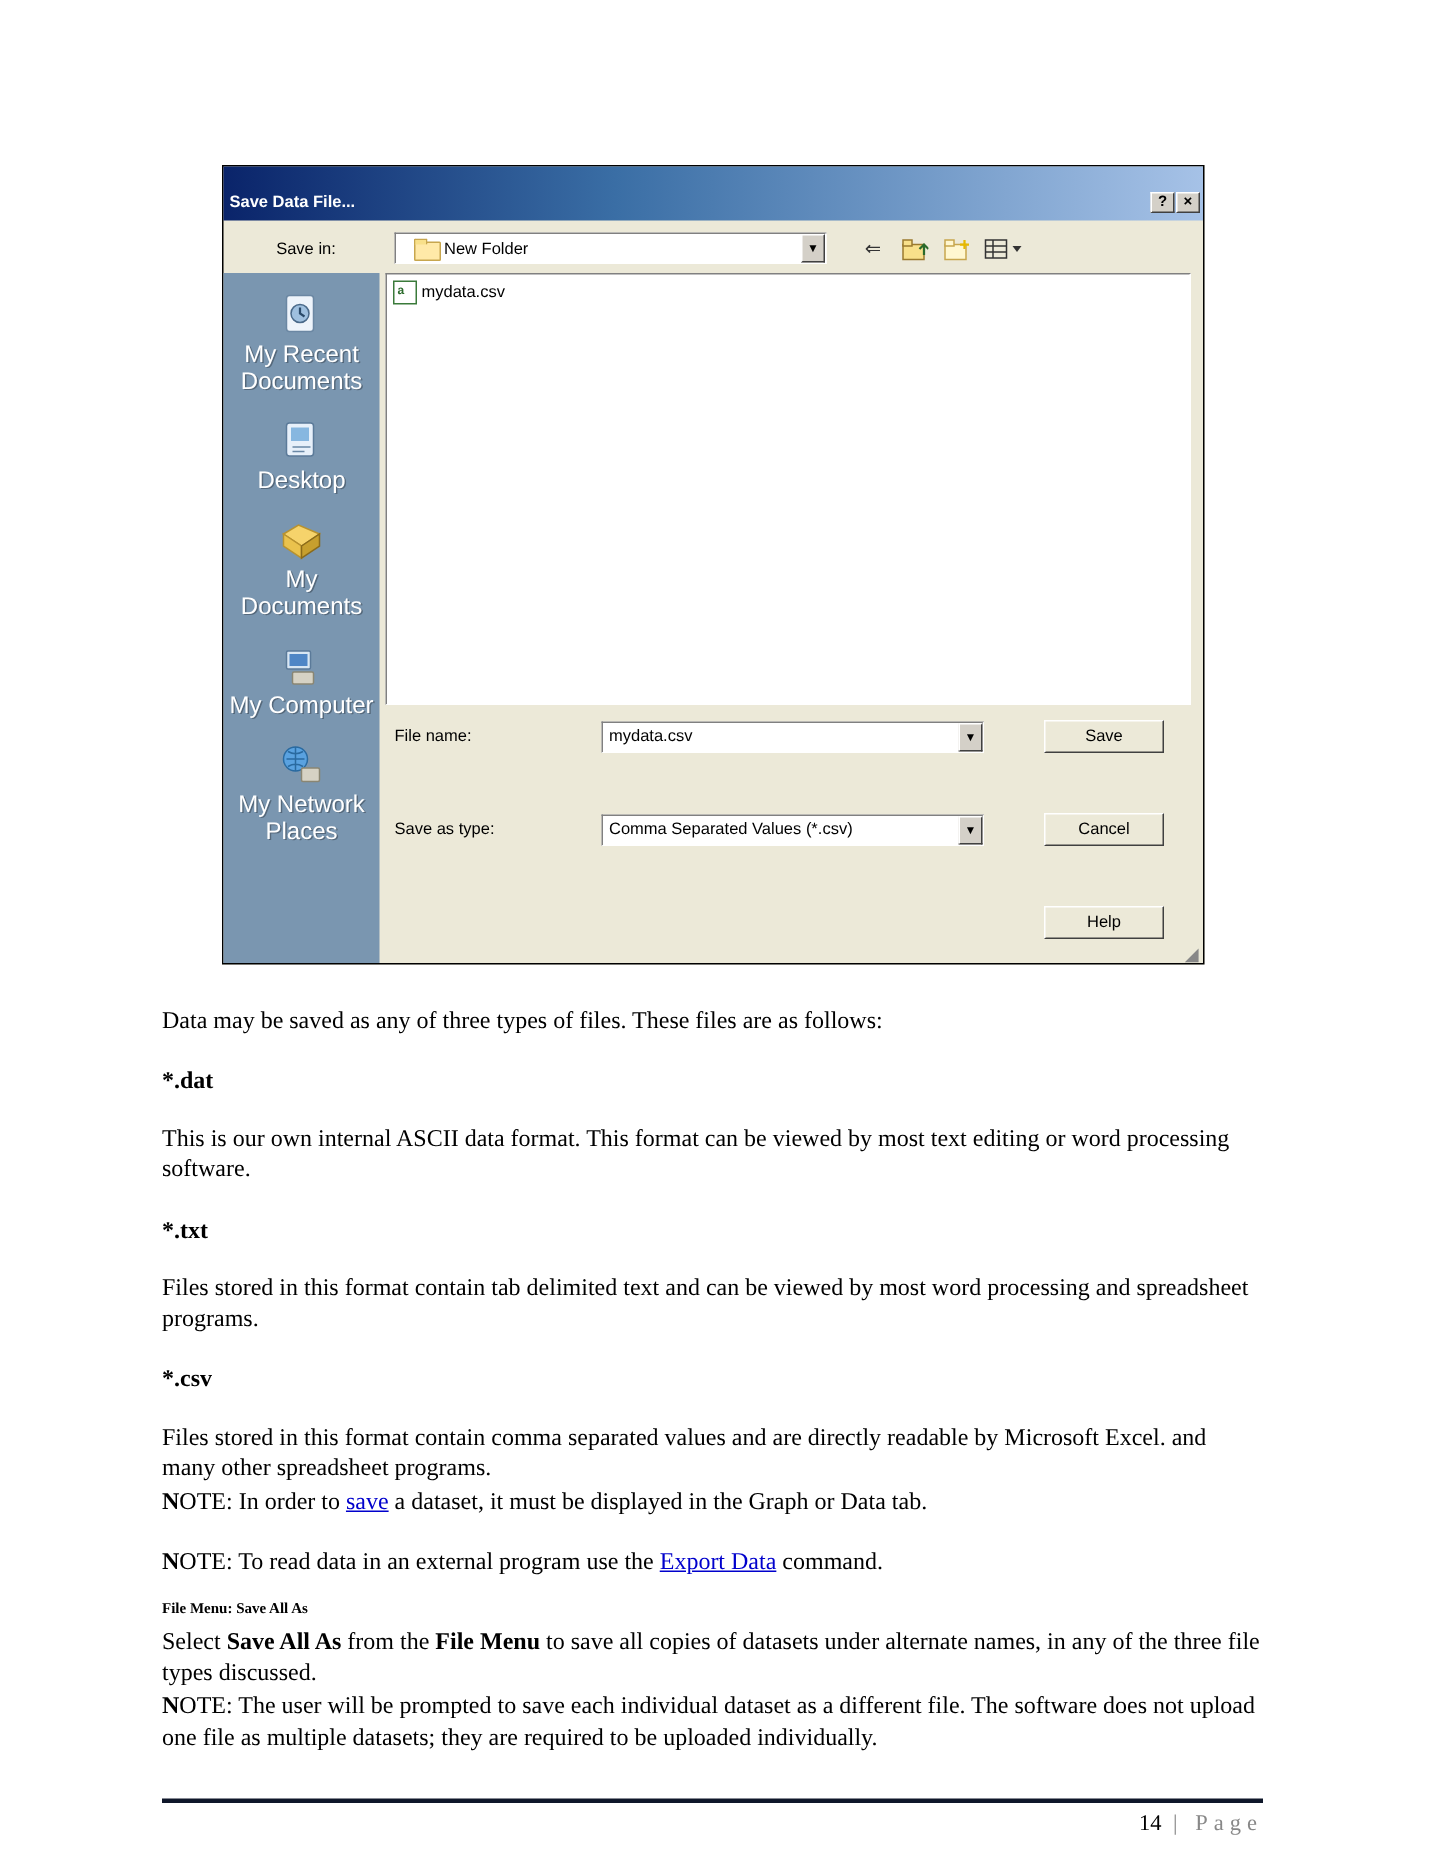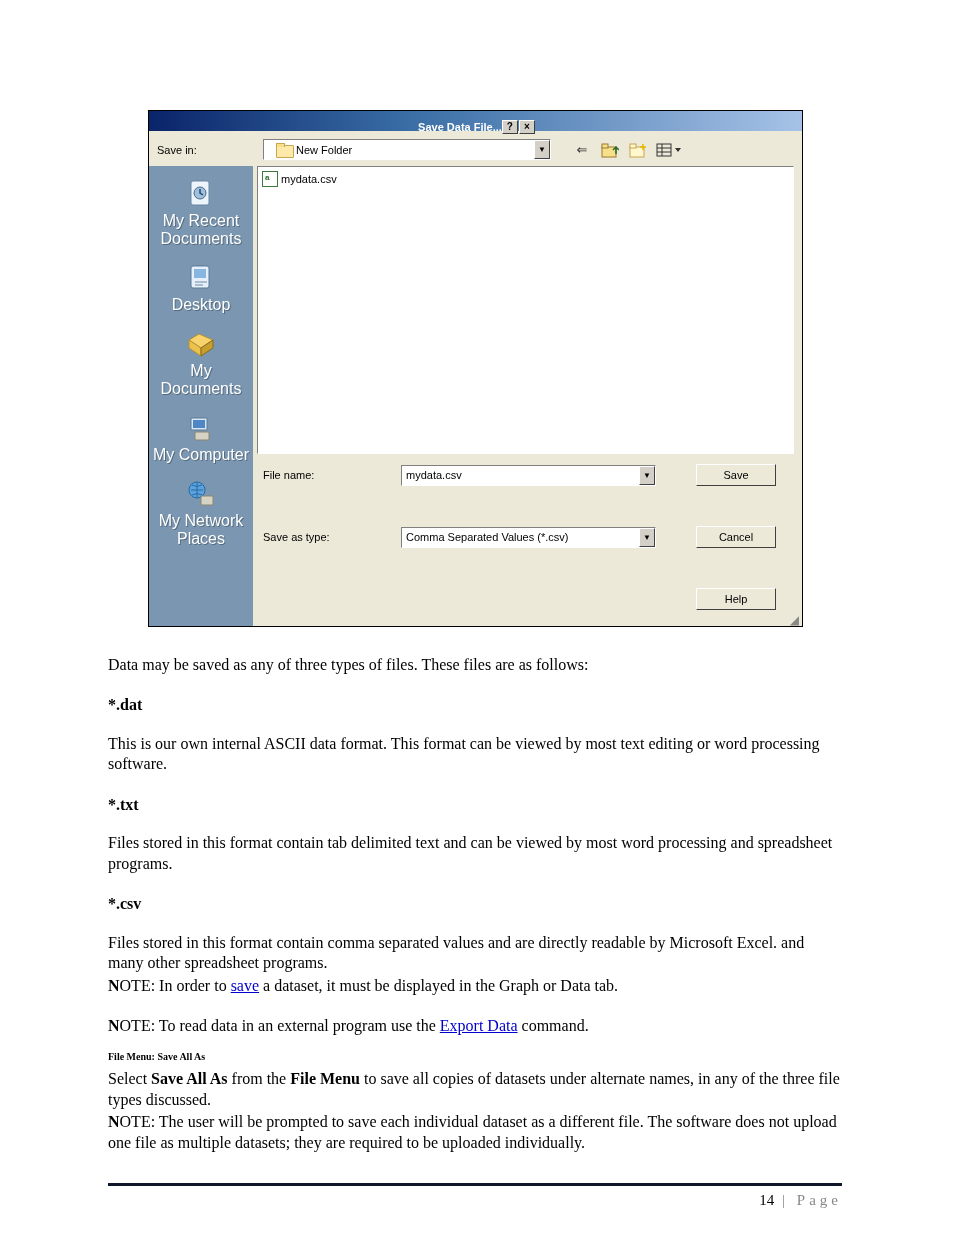--- a/index.html
+++ b/index.html
@@ -18,26 +18,26 @@
   .dialog {
     width: 655px;
     margin: 0 0 28px 40px;
     border: 1px solid #000;
     background: #ece9d8;
     font-family: Tahoma, Arial, sans-serif;
     font-size: 11px;
     color: #000;
   }
   .titlebar {
-    height: 20px;
+    height: 36px;
     background: linear-gradient(to right, #0a246a, #3a6ea5 40%, #a6c2e7);
     color: #fff;
     display: flex;
     align-items: center;
-    justify-content: center;
+    justify-content: space-between;
     padding: 12px 2px 0 4px;
     font-weight: bold;
   }
   .titlebar-buttons { display: flex; gap: 1px; }
   .tb-btn {
     width: 16px; height: 14px;
     background: #d4d0c8;
     border-top: 1px solid #fff;
     border-left: 1px solid #fff;
     border-right: 1px solid #404040;
@@ -47,21 +47,21 @@
     line-height: 1;
   }
   .toolbar-row {
     display: flex;
     align-items: center;
     padding: 8px 8px 6px 8px;
     gap: 8px;
   }
   .toolbar-label {
     width: 98px;
-    text-align: left;
+    text-align: center;
     padding-right: 4px;
   }
   .save-in-box {
     display: flex;
     align-items: center;
     width: 288px;
     height: 21px;
     background: #fff;
     border-top: 1px solid #808080;
     border-left: 1px solid #808080;

